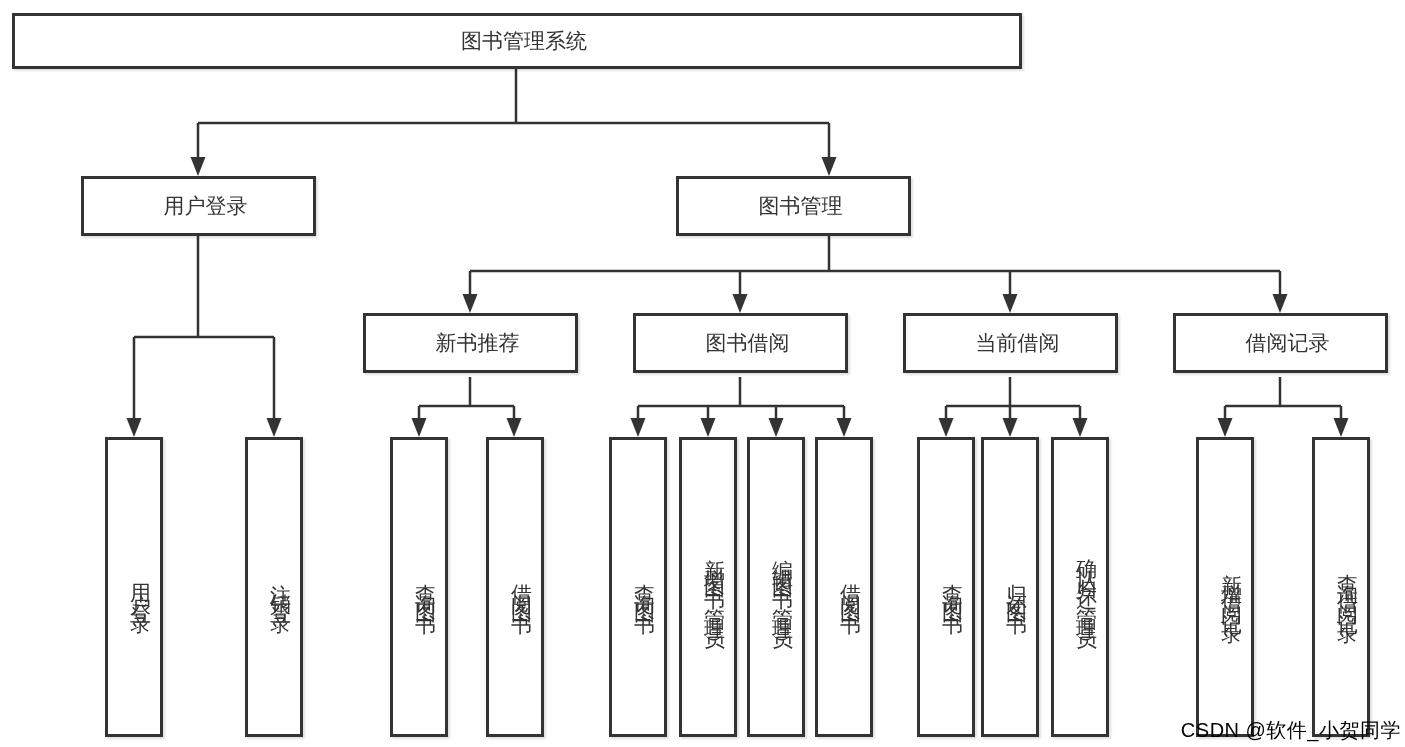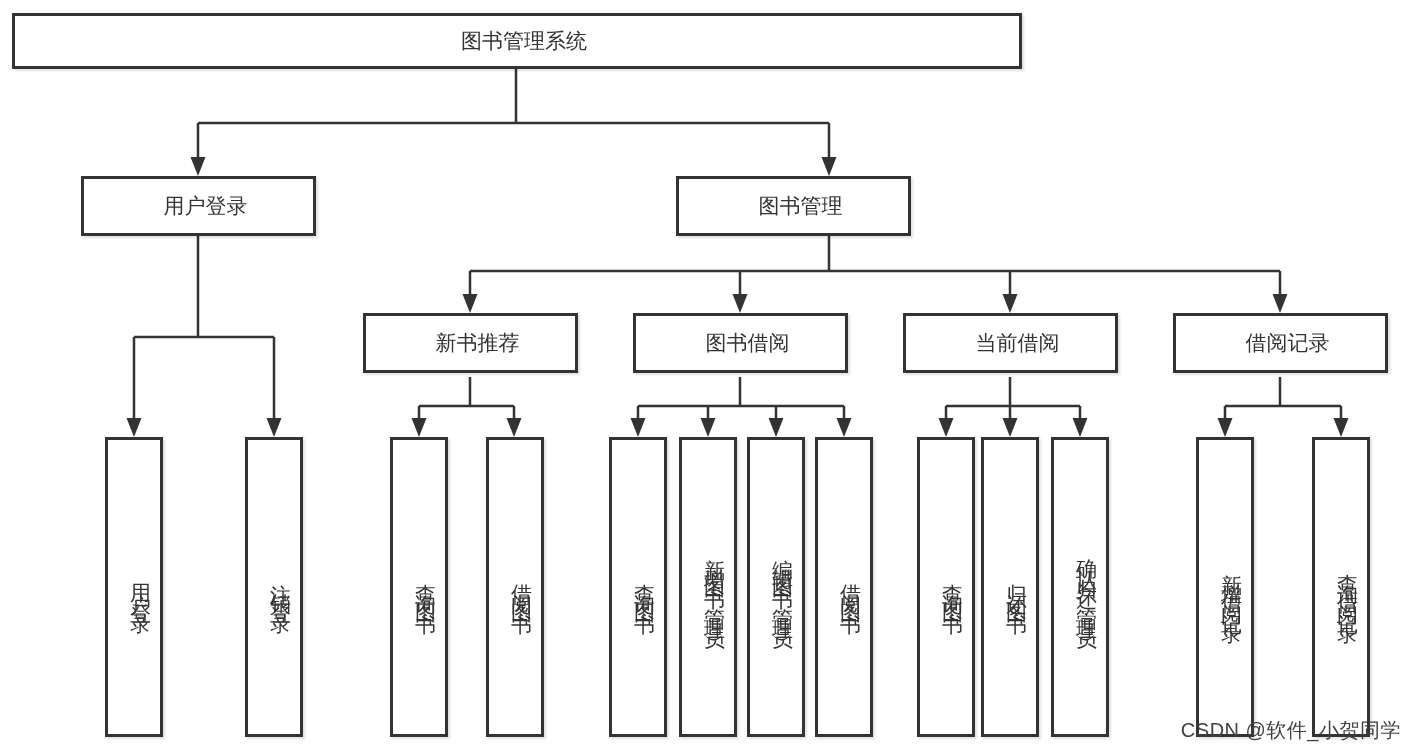--- a/index.html
+++ b/index.html
@@ -42,21 +42,21 @@
     font-size: 21px;
     line-height: 1;
     color: #333333;
     white-space: nowrap;
   }
   .watermark {
     position: absolute;
     right: 4px;
     top: 717px;
     font-size: 20px;
-    color: #404040;
+    color: #000000;
     z-index: 3;
     white-space: nowrap;
     letter-spacing: 0.5px;
   }
 </style>
 </head>
 <body>
 
 <div class="canvas">
 

